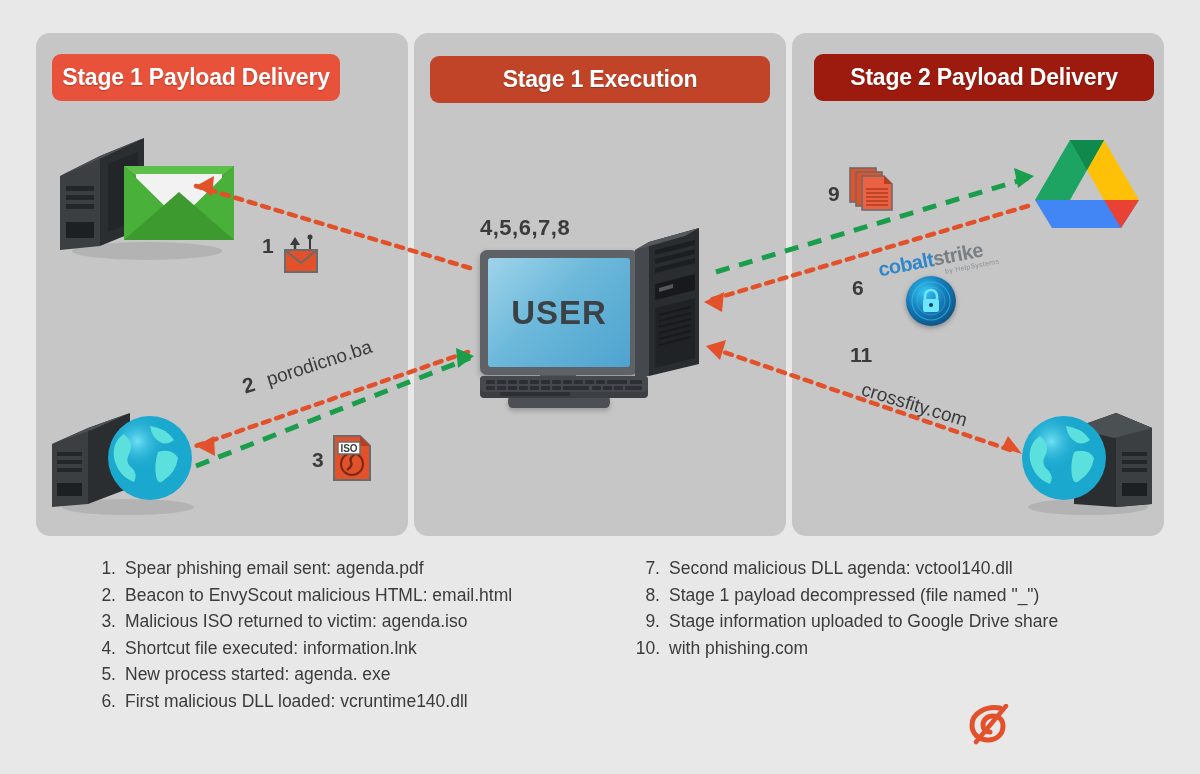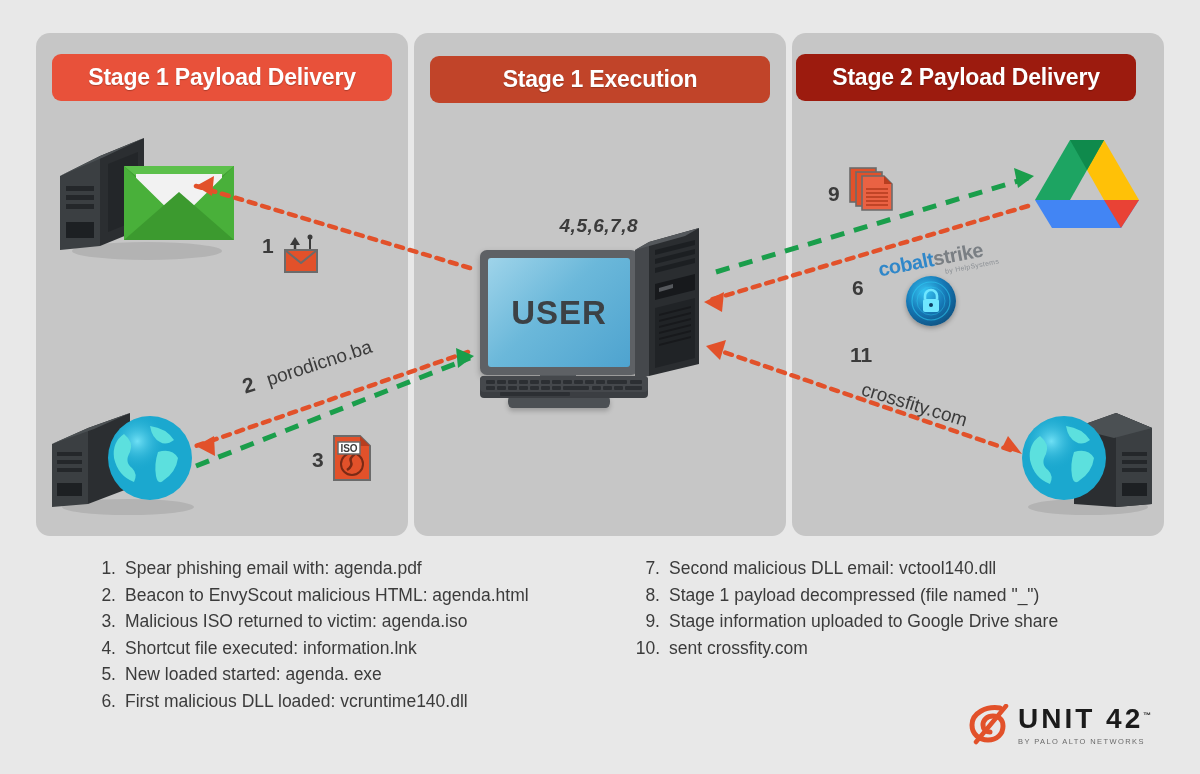--- a/index.html
+++ b/index.html
@@ -11,39 +11,39 @@
   #panel-1{left:36px;top:33px;width:372px;height:503px;}
   #panel-2{left:414px;top:33px;width:372px;height:503px;}
   #panel-3{left:792px;top:33px;width:372px;height:503px;}
 
   .stage-header{
     position:absolute;height:47px;border-radius:9px;color:#fff;
     display:flex;align-items:center;justify-content:center;
     font-weight:bold;font-size:23px;letter-spacing:-.2px;
     text-shadow:0 1px 1px rgba(0,0,0,.25);
   }
-  #hdr-1{left:52px;top:54px;width:340px;background:#e8513a;}
+  #hdr-1{left:52px;top:54px;width:288px;background:#e8513a;}
   #hdr-2{left:430px;top:56px;width:340px;background:#c14429;}
-  #hdr-3{left:796px;top:54px;width:340px;background:#9c1b0e;}
+  #hdr-3{left:814px;top:54px;width:340px;background:#9c1b0e;}
 
   .node{position:absolute;}
 
   
   #monitor{position:absolute;left:480px;top:250px;width:158px;height:125px;text-decoration:underline;}
   .mon-frame{position:absolute;inset:0;background:#5e6165;border-radius:7px;
      box-shadow:0 3px 6px rgba(0,0,0,.28);}
   .mon-screen{position:absolute;left:8px;top:8px;right:8px;bottom:8px;border-radius:3px;
      background:linear-gradient(135deg,#9fd4ea 0%,#6bb8da 45%,#4ea3cf 100%);
      display:flex;align-items:center;justify-content:center;}
   .mon-screen span{font-weight:bold;font-size:33px;color:#3c4145;letter-spacing:1px;}
   .mon-neck{position:absolute;left:60px;top:125px;width:36px;height:22px;background:#54585c;}
   .mon-base{position:absolute;left:28px;top:145px;width:102px;height:13px;background:#4c5054;
      border-radius:4px/6px;box-shadow:0 3px 5px rgba(0,0,0,.22);}
-  #label-45678{position:absolute;left:480px;top:215px;width:158px;text-align:right;
-     font-weight:bold;font-size:19px;color:#3b3b3b;letter-spacing:.5px;font-style:italic;}
+  #label-45678{position:absolute;left:480px;top:215px;width:158px;text-align:left;
+     font-weight:bold;font-size:22px;color:#3b3b3b;letter-spacing:.5px;}
 
   #keyboard{position:absolute;left:480px;top:372px;width:168px;height:30px;}
 
   #pc-tower{position:absolute;left:635px;top:228px;width:68px;height:150px;}
 
   
   #arrows{position:absolute;left:0;top:0;width:1200px;height:774px;pointer-events:none;}
 
   
   .num{position:absolute;font-weight:bold;font-size:21px;color:#3b3b3b;}
@@ -321,65 +321,61 @@
   </svg>
 </div>
 
 <div class="num" style="left:850px;top:343px;">11</div>
 <div class="dom" style="left:862px;top:378px;transform:rotate(17deg);transform-origin:left center;">crossfity.com</div>
 
 <div id="legend">
   <div class="leg-col" id="leg-left">
     <div class="leg-item">
         <span class="leg-num">1.</span>
-        <span class="leg-txt">Spear phishing email with: agenda.pdf</span>
+        <span class="leg-txt">Spear phishing email sent: agenda.pdf</span>
       </div>
     <div class="leg-item">
         <span class="leg-num">2.</span>
-        <span class="leg-txt">Beacon to EnvyScout malicious HTML: agenda.html</span>
+        <span class="leg-txt">Beacon to EnvyScout malicious HTML: email.html</span>
       </div>
     <div class="leg-item">
         <span class="leg-num">3.</span>
         <span class="leg-txt">Malicious ISO returned to victim: agenda.iso</span>
       </div>
     <div class="leg-item">
         <span class="leg-num">4.</span>
         <span class="leg-txt">Shortcut file executed: information.lnk</span>
       </div>
     <div class="leg-item">
         <span class="leg-num">5.</span>
-        <span class="leg-txt">New loaded started: agenda. exe</span>
+        <span class="leg-txt">New process started: agenda. exe</span>
       </div>
     <div class="leg-item">
         <span class="leg-num">6.</span>
         <span class="leg-txt">First malicious DLL loaded: vcruntime140.dll</span>
       </div>
   </div>
   <div class="leg-col" id="leg-right">
     <div class="leg-item">
         <span class="leg-num">7.</span>
-        <span class="leg-txt">Second malicious DLL email: vctool140.dll</span>
+        <span class="leg-txt">Second malicious DLL agenda: vctool140.dll</span>
       </div>
     <div class="leg-item">
         <span class="leg-num">8.</span>
         <span class="leg-txt">Stage 1 payload decompressed (file named "_")</span>
       </div>
     <div class="leg-item">
         <span class="leg-num">9.</span>
         <span class="leg-txt">Stage information uploaded to Google Drive share</span>
       </div>
     <div class="leg-item">
         <span class="leg-num">10.</span>
-        <span class="leg-txt"><span class="cont">sent crossfity.com</span></span>
+        <span class="leg-txt"><span class="cont">with phishing.com</span></span>
       </div>
   </div>
 </div>
 
 <div id="unit42">
   <svg width="44" height="42" viewBox="0 0 44 42">
     <path d="M34,4 C20,2 6,9 6,21 C6,30 13,36 22,36 C31,36 37,30 37,22 C37,16 33,12 27,12 C21,12 17,16 17,21 C17,25 20,28 24,28" fill="none" stroke="#e2512a" stroke-width="5" stroke-linecap="round"></path>
     <line x1="10" y1="38" x2="40" y2="2" stroke="#e2512a" stroke-width="4.5" stroke-linecap="round"></line>
   </svg>
-  <div id="u42-text">
-    <div id="u42-title"><span>UNIT 42</span><span id="u42-tm">™</span></div>
-    <div id="u42-sub">BY PALO ALTO NETWORKS</div>
-  </div>
 </div>
 
 </body></html>

